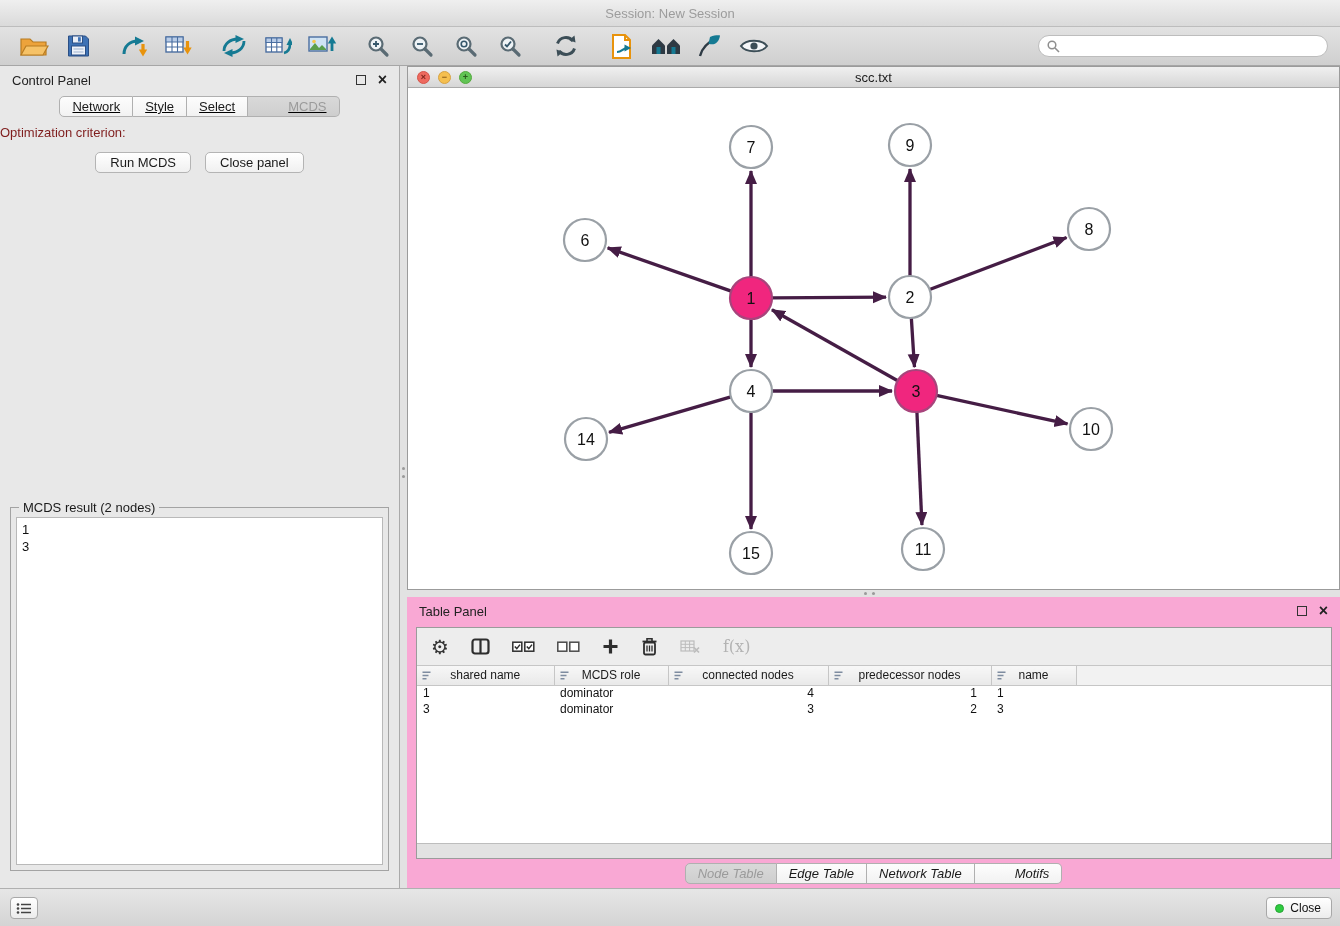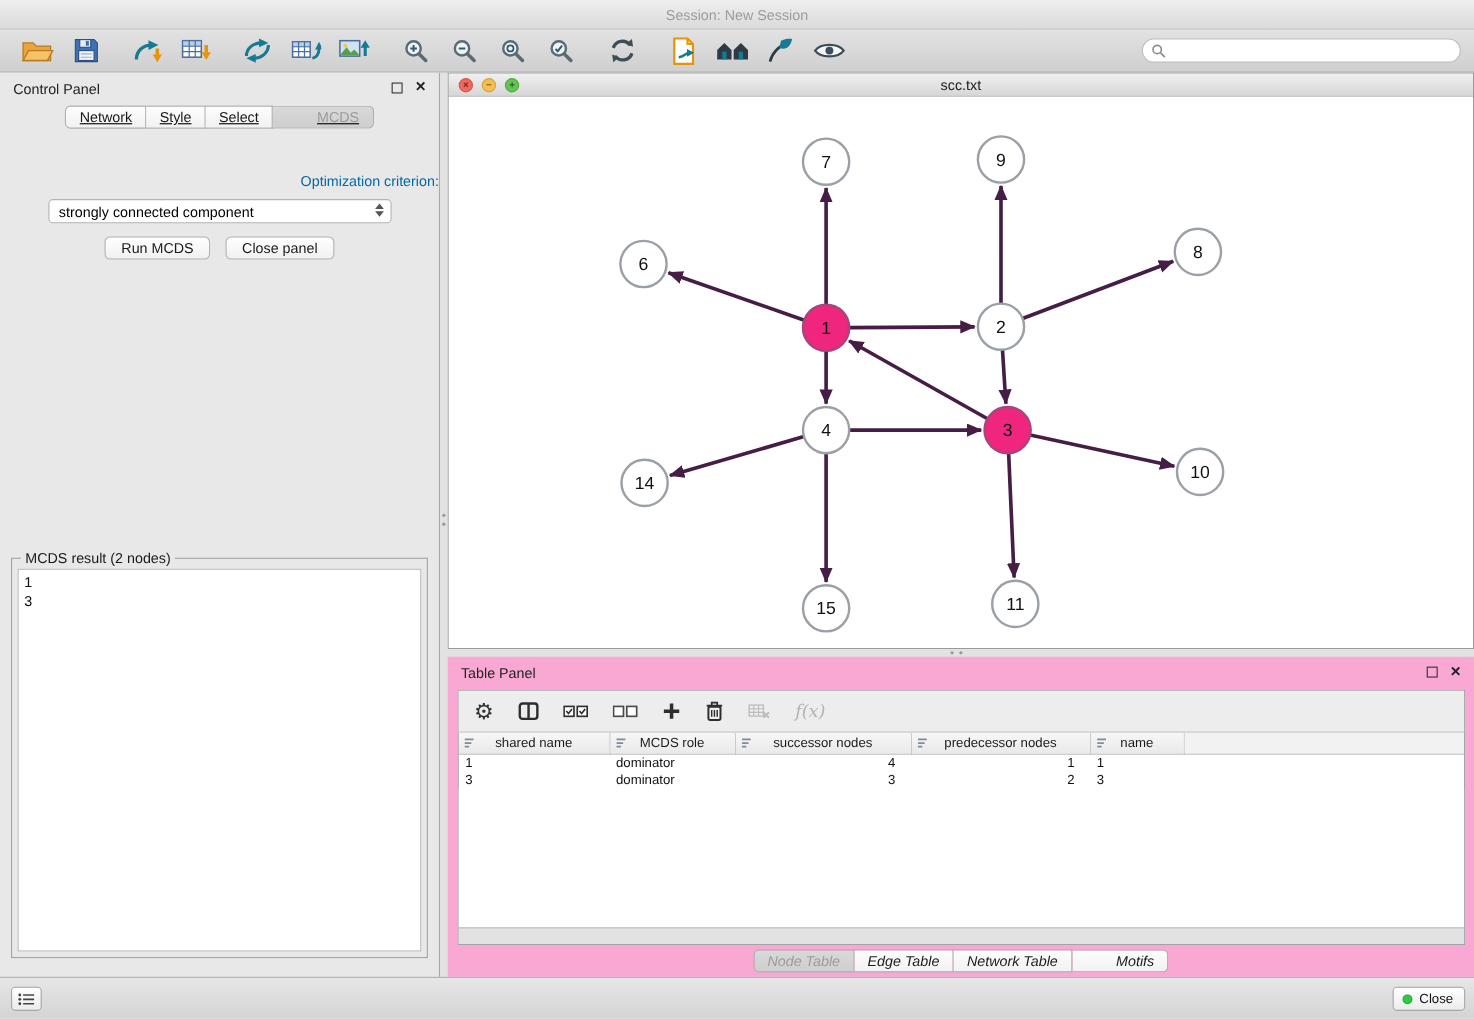--- a/index.html
+++ b/index.html
@@ -52,21 +52,21 @@
   }
   .ph-close { font-size:16px; font-weight:bold; color:#222; line-height:10px; cursor:default; }
   .cp-tabs { display:flex; justify-content:center; margin-top:2px;text-decoration:underline; }
   .tab {
     height:21px; line-height:19px; padding:0 12px; font-size:13px; color:#1a1a1a;
     background:linear-gradient(#fdfdfd,#f2f2f2); border:1px solid #b0b0b0; border-left:none; cursor:default;
   }
   .tab:first-child { border-left:1px solid #b0b0b0; border-radius:5px 0 0 5px; }
   .tab:last-child { border-radius:0 5px 5px 0;padding-left:40px; }
   .tab.active { background:linear-gradient(#d9d9d9,#cecece); color:#9b9b9b; }
-  .opt-label { text-align:right; margin-top:40px; font-size:13px; color:#0369a1; }
+  .opt-label { text-align:left; margin-top:8px; font-size:13px; color:#7f1d1d; }
   .dropdown {
     width:312px; height:22px; margin:9px auto 0; background:#fff; border:1px solid #b4b4b4;
     border-radius:4px; display:flex; align-items:center; padding:0 22px 0 9px; font-size:13px; position:relative; cursor:default;
   }
   .dd-chevrons { position:absolute; right:6px; top:3px; display:flex; flex-direction:column; gap:2px; }
   .dd-chevrons i { display:block; width:0; height:0; border-left:4px solid transparent; border-right:4px solid transparent; }
   .dd-up { border-bottom:5px solid #555; }
   .dd-down { border-top:5px solid #555; }
   .cp-buttons { display:flex; justify-content:center; gap:14px; margin-top:12px; }
   .btn {
@@ -115,21 +115,21 @@
   .table-container {
     position:absolute; top:30px; left:9px; right:8px; bottom:29px;
     border:1px solid #9b9b9b; background:#fff; display:flex; flex-direction:column;
   }
   .tp-toolbar {
     height:38px; background:#ededed; border-bottom:1px solid #c6c6c6;
     display:flex; align-items:center; padding:0 14px; gap:22px;
   }
   .tp-icon { display:flex; align-items:center; justify-content:center; cursor:default; }
   .gear-glyph { font-size:20px; color:#333; font-family:"DejaVu Sans",sans-serif; line-height:1; }
-  .fx { font-family:"DejaVu Serif",serif; font-style:italic; color:#b3b3b3; font-size:16px; }
+  .fx { font-family:"DejaVu Serif",serif; color:#b3b3b3; font-size:16px; }
   table.node-table { border-collapse:collapse; table-layout:fixed; width:100%; }
   table.node-table th {
     height:19px; background:linear-gradient(#f7f7f7,#e9e9e9); border:1px solid #c6c6c6; border-top:none;
     font-size:12px; font-weight:normal; color:#1a1a1a; position:relative; text-align:center; padding:0 4px;
     overflow:hidden; white-space:nowrap;
   }
   table.node-table th:first-child { border-left:none; }
   table.node-table th.filler { border-right:none; background:#f2f2f2; }
   .sort-ic { position:absolute; left:4px; top:4px; }
   table.node-table td {
@@ -312,27 +312,20 @@
       <span class="ph-max"></span>
       <span class="ph-close">×</span>
     </div>
     <div class="cp-tabs">
       <div class="tab">Network</div>
       <div class="tab">Style</div>
       <div class="tab">Select</div>
       <div class="tab active">MCDS</div>
     </div>
     <div class="opt-label">Optimization criterion:</div>
-    <div class="dropdown">
-      <span>strongly connected component</span>
-      <span class="dd-chevrons">
-          <i class="dd-up"></i>
-          <i class="dd-down"></i>
-        </span>
-    </div>
     <div class="cp-buttons">
       <button class="btn">Run MCDS</button>
       <button class="btn">Close panel</button>
     </div>
     <div class="result-group">
       <span class="legend">MCDS result (2 nodes)</span>
       <div class="result-list">
           <div>1</div>
           <div>3</div>
         </div>
@@ -491,21 +484,21 @@
           <thead>
             <tr>
                 <th><svg class="sort-ic" width="11" height="11" viewBox="0 0 11 11">
                     <path d="M1.5 2.2h8M1.5 5.5h6M1.5 8.8h4" stroke="#7e8ca0" stroke-width="1.5" fill="none"></path>
                   </svg><span class="th-label">shared name</span></th>
                 <th><svg class="sort-ic" width="11" height="11" viewBox="0 0 11 11">
                     <path d="M1.5 2.2h8M1.5 5.5h6M1.5 8.8h4" stroke="#7e8ca0" stroke-width="1.5" fill="none"></path>
                   </svg><span class="th-label">MCDS role</span></th>
                 <th><svg class="sort-ic" width="11" height="11" viewBox="0 0 11 11">
                     <path d="M1.5 2.2h8M1.5 5.5h6M1.5 8.8h4" stroke="#7e8ca0" stroke-width="1.5" fill="none"></path>
-                  </svg><span class="th-label">successor nodes</span></th>
+                  </svg><span class="th-label">connected nodes</span></th>
                 <th><svg class="sort-ic" width="11" height="11" viewBox="0 0 11 11">
                     <path d="M1.5 2.2h8M1.5 5.5h6M1.5 8.8h4" stroke="#7e8ca0" stroke-width="1.5" fill="none"></path>
                   </svg><span class="th-label">predecessor nodes</span></th>
                 <th><svg class="sort-ic" width="11" height="11" viewBox="0 0 11 11">
                     <path d="M1.5 2.2h8M1.5 5.5h6M1.5 8.8h4" stroke="#7e8ca0" stroke-width="1.5" fill="none"></path>
                   </svg><span class="th-label">name</span></th>
                 <th class="filler"></th>
               </tr>
           </thead>
           <tbody>

